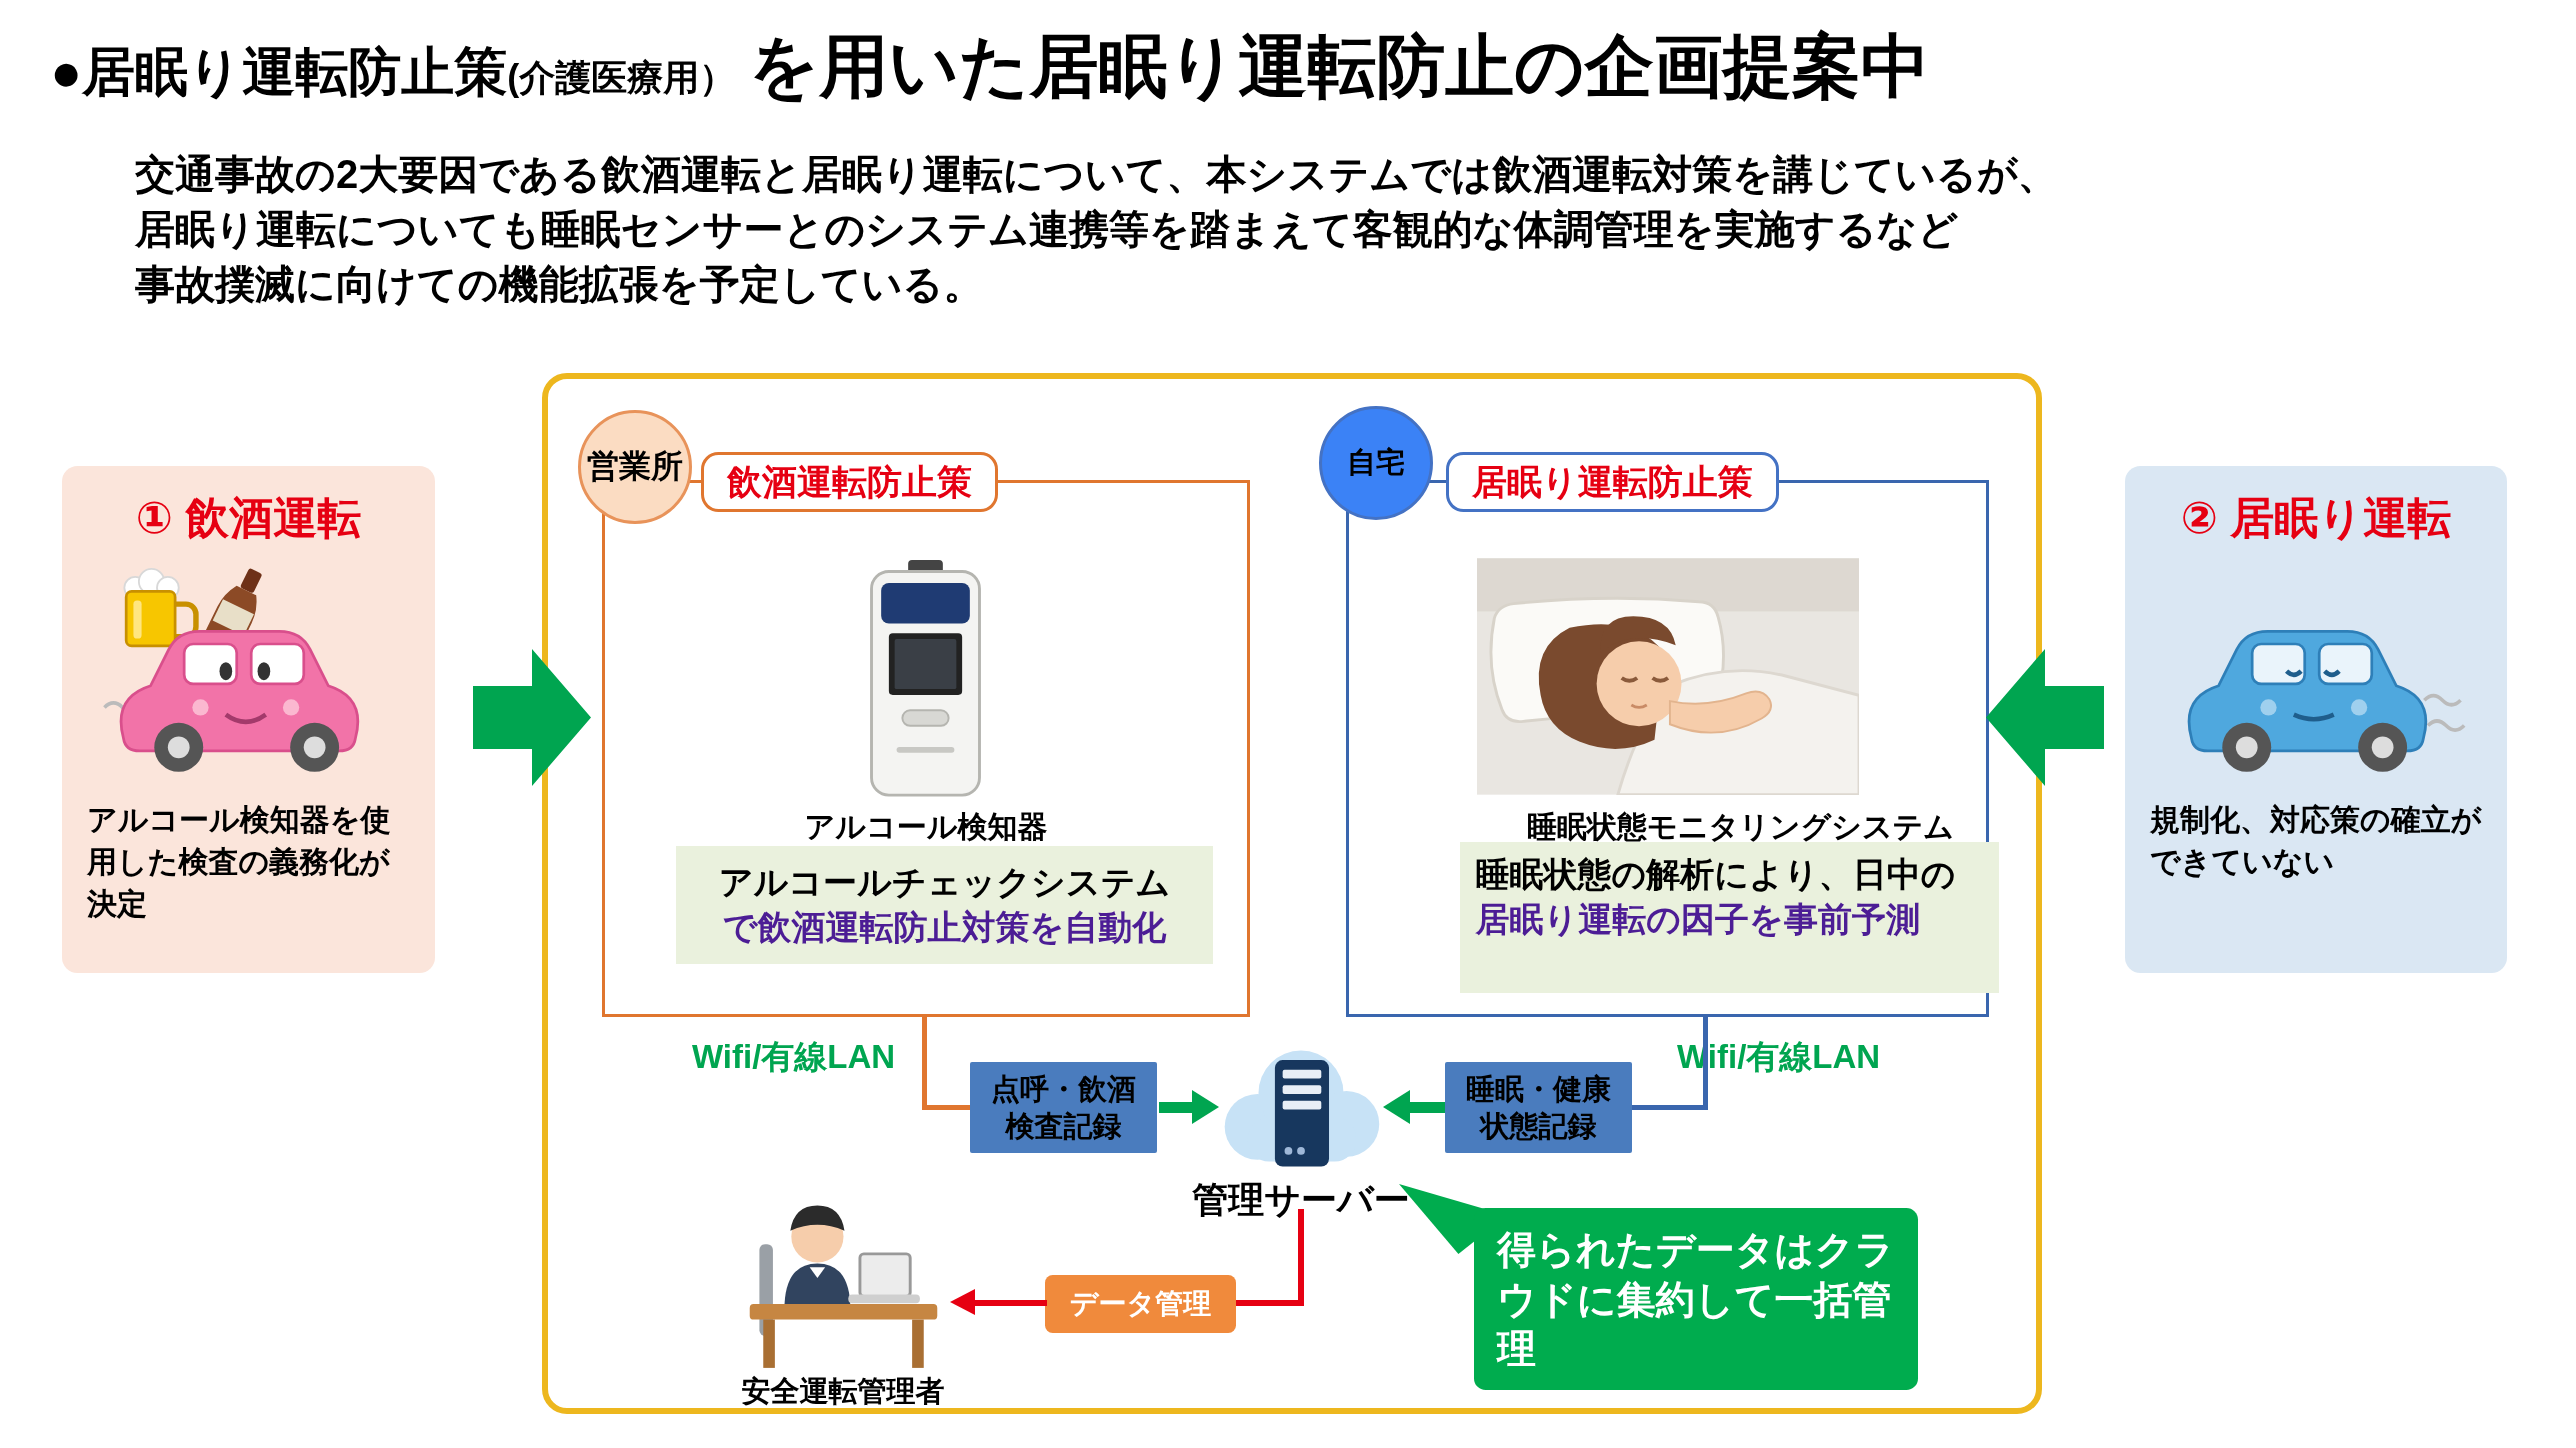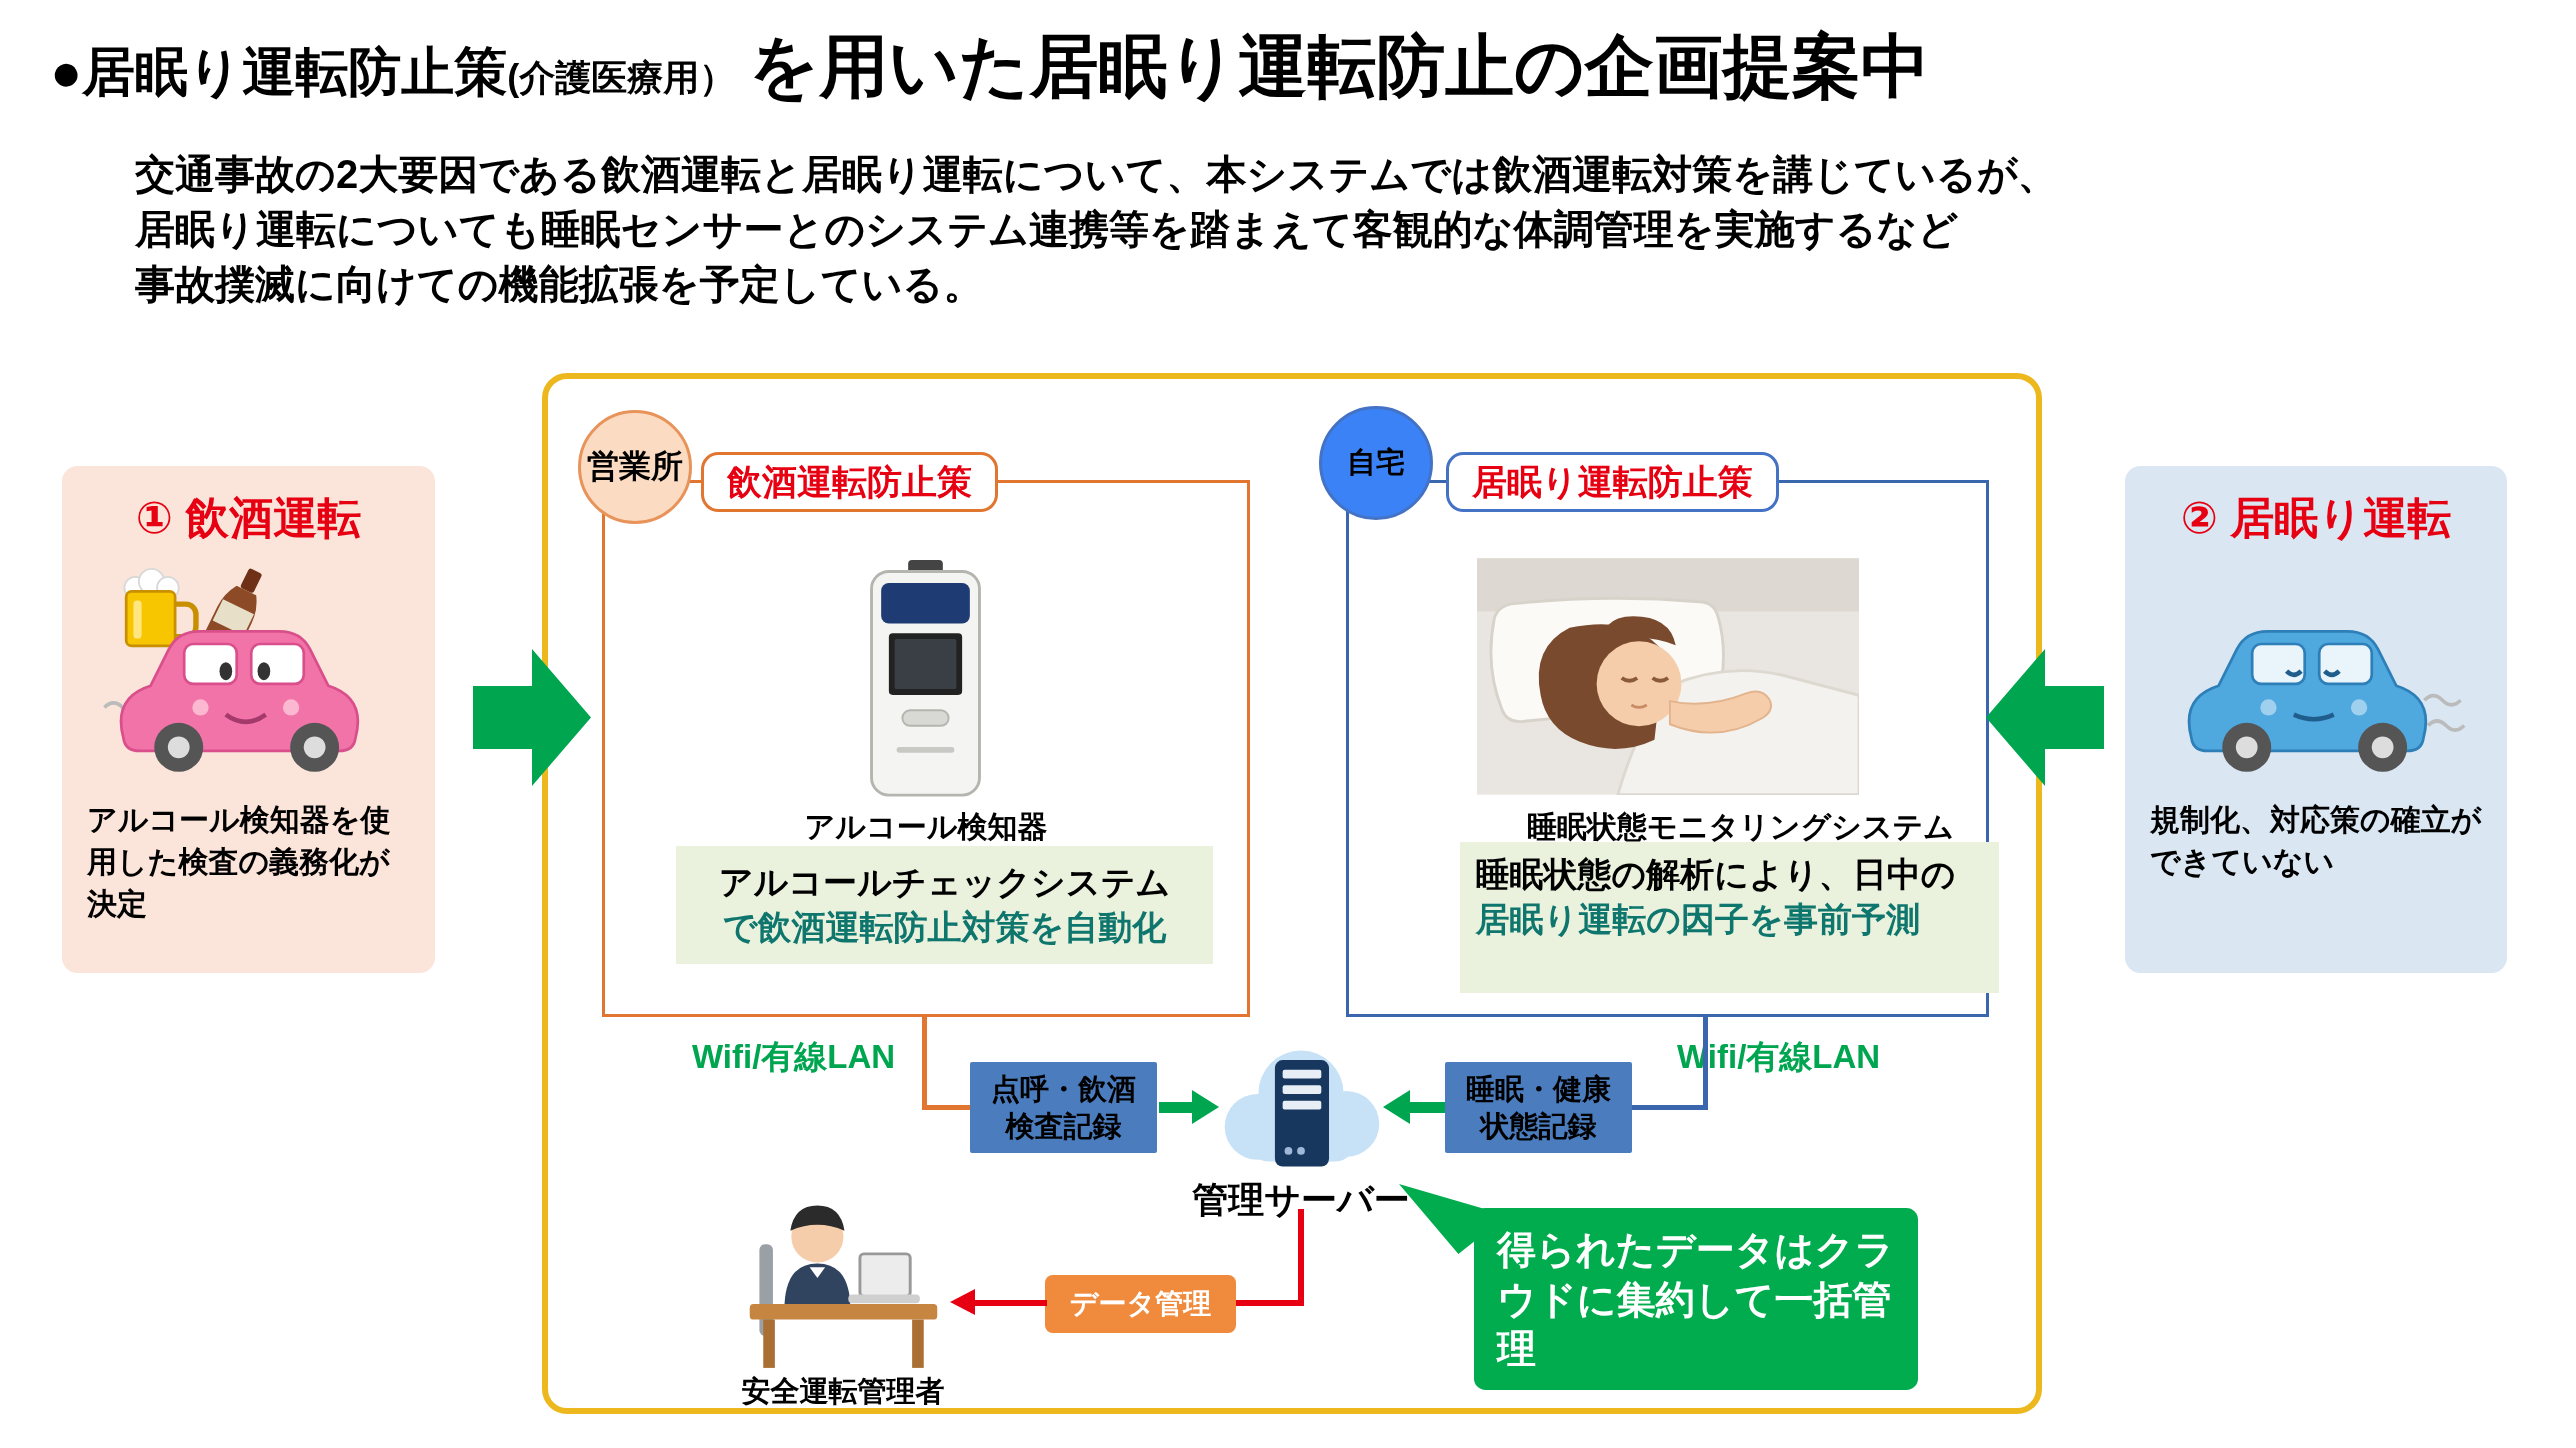--- a/index.html
+++ b/index.html
@@ -49,21 +49,21 @@
   #home-tag{left:1446px;border:3.9px solid #4472C4;}
 
   .device-label{position:absolute;top:807px;text-align:center;font-size:30px;font-weight:bold;}
   #office-device-label{left:602px;width:648px;}
   #home-device-label{left:1346px;width:743px;margin-left:23px;}
 
   .note-box{position:absolute;background:#EAF1DD;font-size:34px;font-weight:bold;line-height:1.32;}
   #office-note{left:676px;top:846px;width:537px;height:118px;display:flex;flex-direction:column;
     justify-content:center;align-items:center;text-align:center;}
   #home-note{left:1460px;top:842px;width:539px;height:151px;padding:9.7px 15.5px;}
-  .red-text{color:#0f766e;}
+  .red-text{color:#4c1d95;}
 
   .lan-label{position:absolute;top:1035px;font-size:33px;font-weight:bold;color:#00A550;}
   #office-lan{left:692px;}
   #home-lan{left:1677px;}
 
   
   .line{position:absolute;}
   #office-drop-v{left:922px;top:1017px;width:4.8px;height:93px;background:#E0762F;}
   #office-drop-h{left:922px;top:1105px;width:50px;height:4.8px;background:#E0762F;}
   #home-drop-v{left:1703px;top:1017px;width:4.8px;height:93px;background:#3A66AE;}

